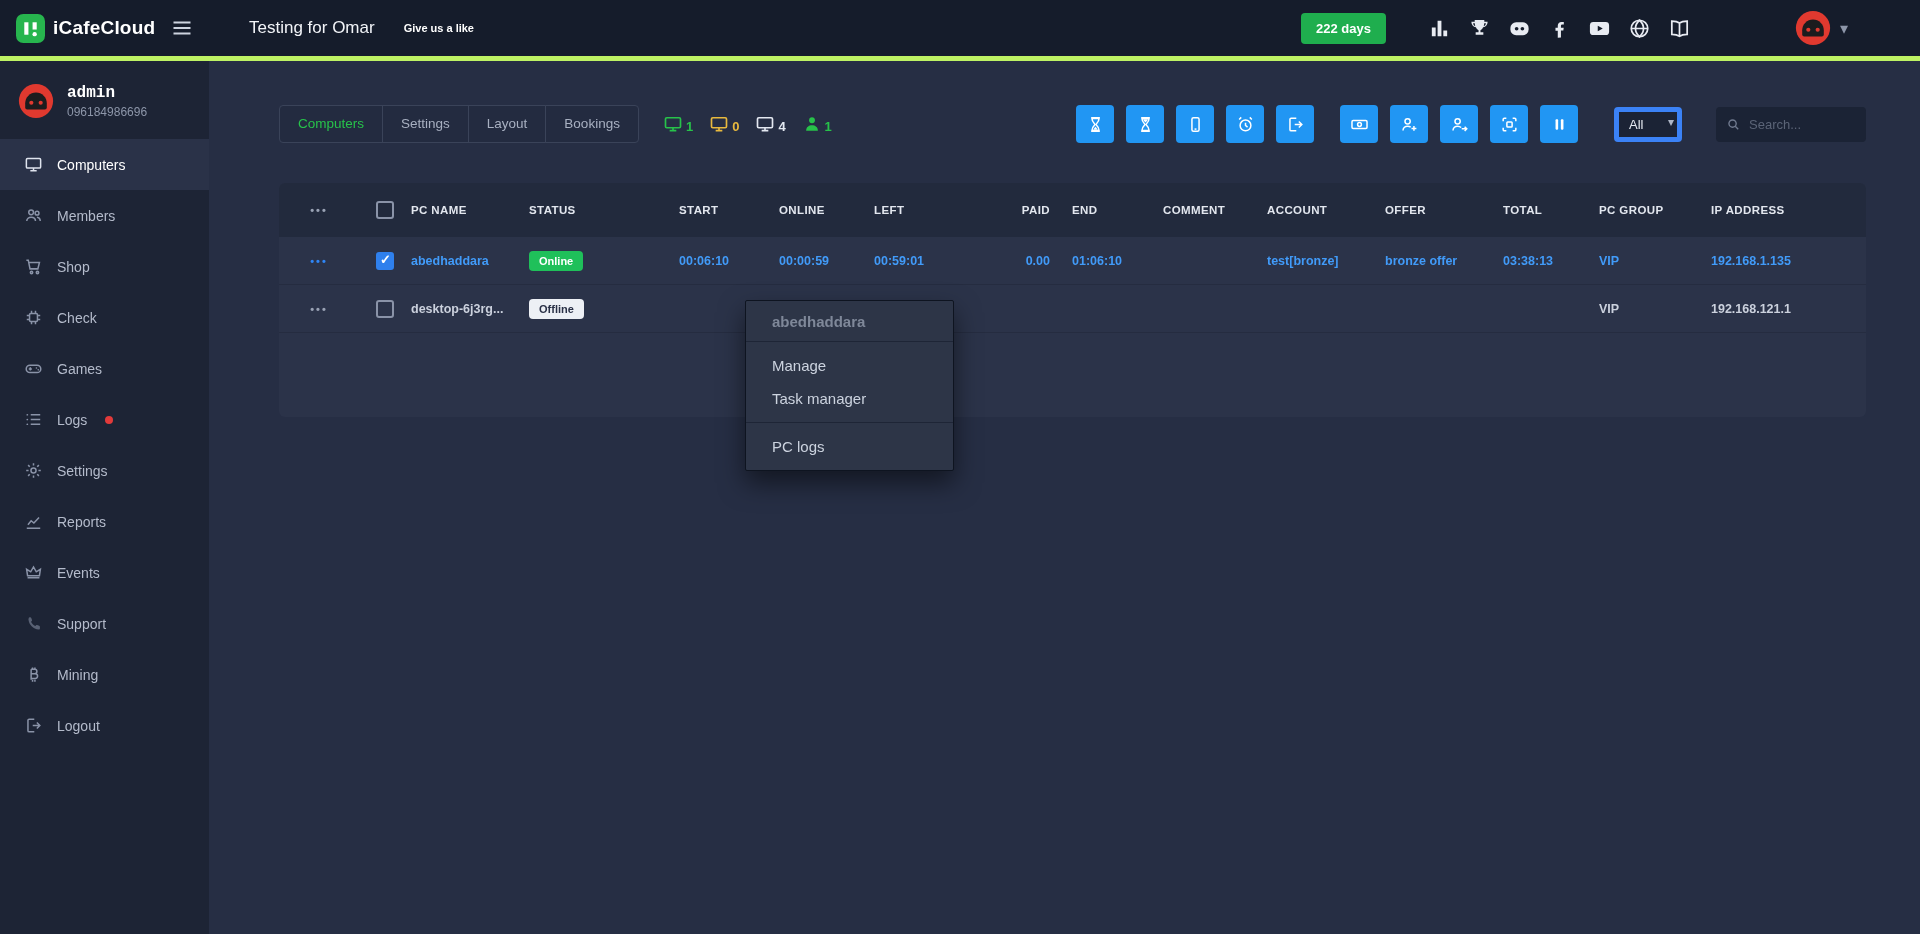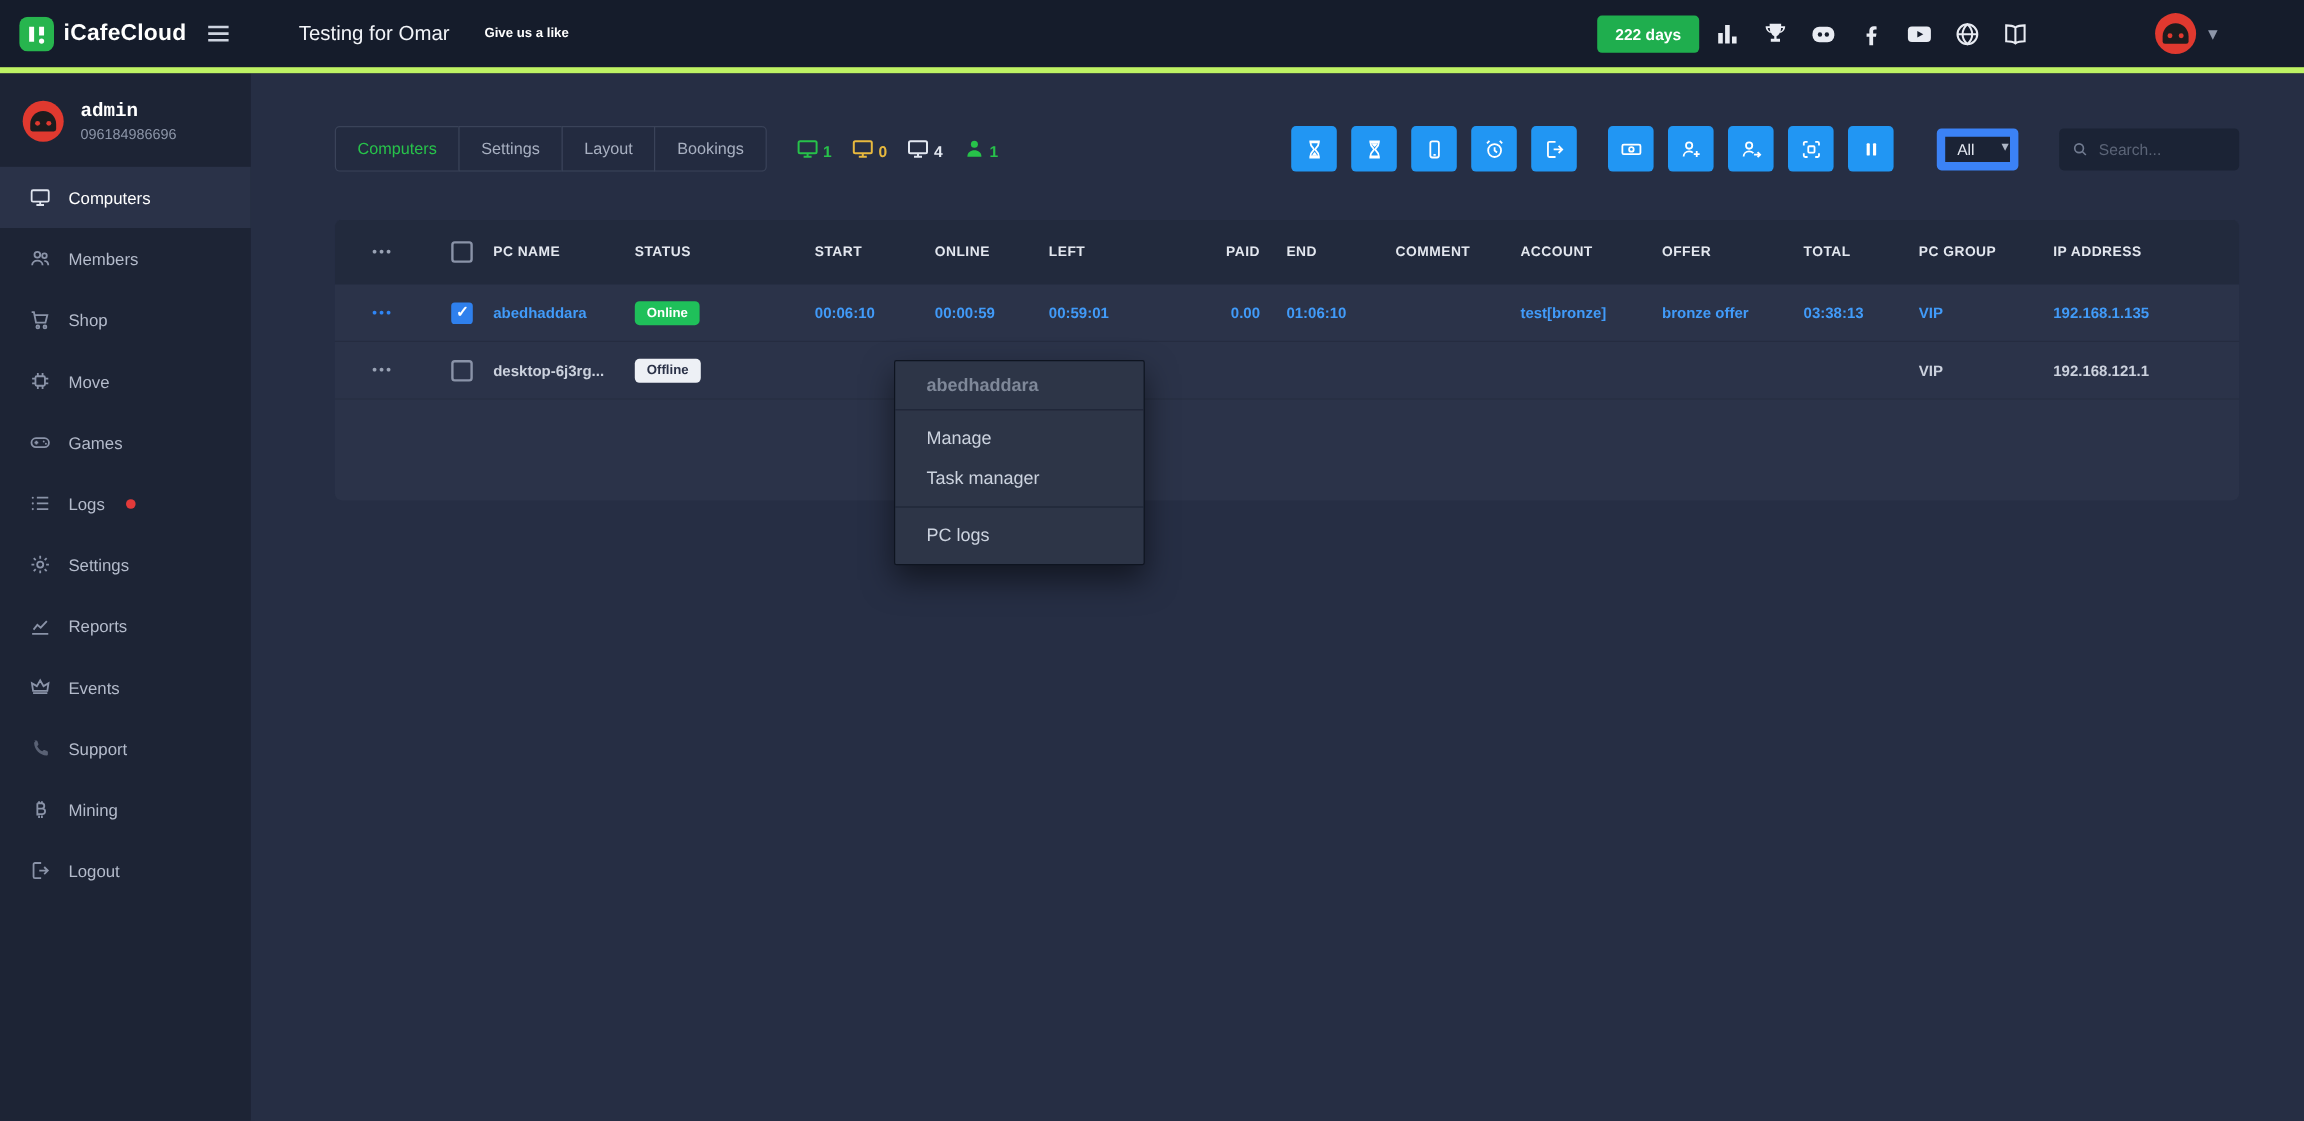--- a/index.html
+++ b/index.html
@@ -17,21 +17,21 @@
     background:#151c2b; display:flex; align-items:center; z-index:5;
     border-bottom:5px solid #bef264;
   }
   .logo-area { width:209px; min-width:209px; display:flex; align-items:center; padding:0 14px 0 16px; }
   .logo-mark { width:29px; height:29px; }
   .logo-text { color:#fff; font-size:19px; font-weight:700; margin-left:8px; letter-spacing:.2px; }
   .hamburger { margin-left:auto; width:26px; height:26px; color:#cdd3df; background:none; border:none; display:flex; align-items:center; justify-content:center; }
   .page-title { color:#f2f4f8; font-size:17px; margin-left:40px; font-weight:400; }
   .like-label { color:#fff; font-size:11px; font-weight:700; margin-left:29px; }
   .header-right { margin-left:auto; display:flex; align-items:center; padding-right:72px; }
-  .days-badge { background:#1fae4e; color:#fff; font-size:13px; font-weight:700; border:none; border-radius:4px; padding:8px 15px; margin-right:12px; font-family:inherit; }
+  .days-badge { background:#1fae4e; color:#fff; font-size:13px; font-weight:700; border:none; border-radius:4px; padding:8px 15px; margin-right:42px; font-family:inherit; }
   .social { display:flex; align-items:center; gap:17px; margin-right:104px; }
   .social svg { width:23px; height:23px; color:#e8ebf2; display:block; }
   .avatar-wrap { display:flex; align-items:center; gap:9px; }
   .avatar-svg { width:36px; height:36px; display:block; }
   .chev { color:#8d96a9; }
 
   
   .sidebar { position:absolute; top:61px; left:0; width:209px; bottom:0; background:#1d2435; z-index:4; }
   .user-block { display:flex; align-items:center; gap:13px; padding:22px 16px 20px 18px; }
   .user-name { color:#fff; font-size:16px; font-weight:700;font-family:Liberation Mono, monospace; }
@@ -54,21 +54,21 @@
   .counter { display:flex; align-items:flex-end; gap:3px; font-size:13px; font-weight:700; }
   .counter svg { width:20px; height:20px; }
   .cnt-green { color:#27c24a; } .cnt-yellow { color:#e8b93e; } .cnt-white { color:#e3e8f1; }
   .btn-group { display:flex; gap:12px; }
   .g1 { margin-left:auto; } .g2 { margin-left:26px; }
   .tbtn { width:38px; height:38px; border:none; border-radius:4px; background:#2196f3; color:#fff; display:flex; align-items:center; justify-content:center; }
   .tbtn svg { width:19px; height:19px; }
   .select-wrap { position:relative; margin-left:36px; }
   .select-wrap select {
     appearance:none; -webkit-appearance:none; width:68px; height:35px; background:#1b2335;
-    color:#e6eaf2; border:7px solid #3b82f6; border-radius:4px; padding:0 22px 0 10px;
+    color:#e6eaf2; border:5px solid #3b82f6; border-radius:4px; padding:0 22px 0 10px;
     font-size:13px; font-family:inherit;
   }
   .select-wrap::after { content:"▾"; position:absolute; right:8px; top:8px; color:#aeb6c6; font-size:12px; pointer-events:none; }
   .search-box { margin-left:34px; width:150px; height:35px; background:#1b2335; border-radius:4px; display:flex; align-items:center; padding:0 10px; gap:8px; }
   .search-box svg { width:15px; height:15px; color:#717b90; flex:none; }
   .search-box input { background:transparent; border:none; outline:none; color:#cfd6e4; font-size:13px; width:100%; font-family:inherit; }
   .search-box input::placeholder { color:#5b6477; }
 
   
   .panel { margin:39px 54px 0 70px; background:#2b3349; border-radius:6px; height:234px; overflow:hidden; }
@@ -201,21 +201,21 @@
         <circle cx="17" cy="19.5" r="1.5"></circle>
         <path d="M3 4h2.4l2.2 11h9.9l2-8H6.1"></path>
       </svg>
     <span data-interactable="false">Shop</span>
   </div>
   <div class="nav-item" data-interactable="true">
     <svg data-interactable="false" viewBox="0 0 24 24" fill="none" stroke="currentColor" stroke-width="1.9">
         <rect x="7" y="7" width="10" height="10" rx="1.5"></rect>
         <path d="M9.5 3.5V7M14.5 3.5V7M9.5 17v3.5M14.5 17v3.5M3.5 9.5H7M3.5 14.5H7M17 9.5h3.5M17 14.5h3.5"></path>
       </svg>
-    <span data-interactable="false">Move</span>
+    <span data-interactable="false">Check</span>
   </div>
   <div class="nav-item" data-interactable="true">
     <svg data-interactable="false" viewBox="0 0 24 24" fill="none" stroke="currentColor" stroke-width="1.9">
         <rect x="2.8" y="7.8" width="18.4" height="9.4" rx="4.7"></rect>
         <path d="M8 10.5v4M6 12.5h4"></path>
         <circle cx="15.7" cy="11.3" r="1" fill="currentColor" stroke="none"></circle>
         <circle cx="18" cy="13.7" r="1" fill="currentColor" stroke="none"></circle>
       </svg>
     <span data-interactable="false">Games</span>
   </div>

